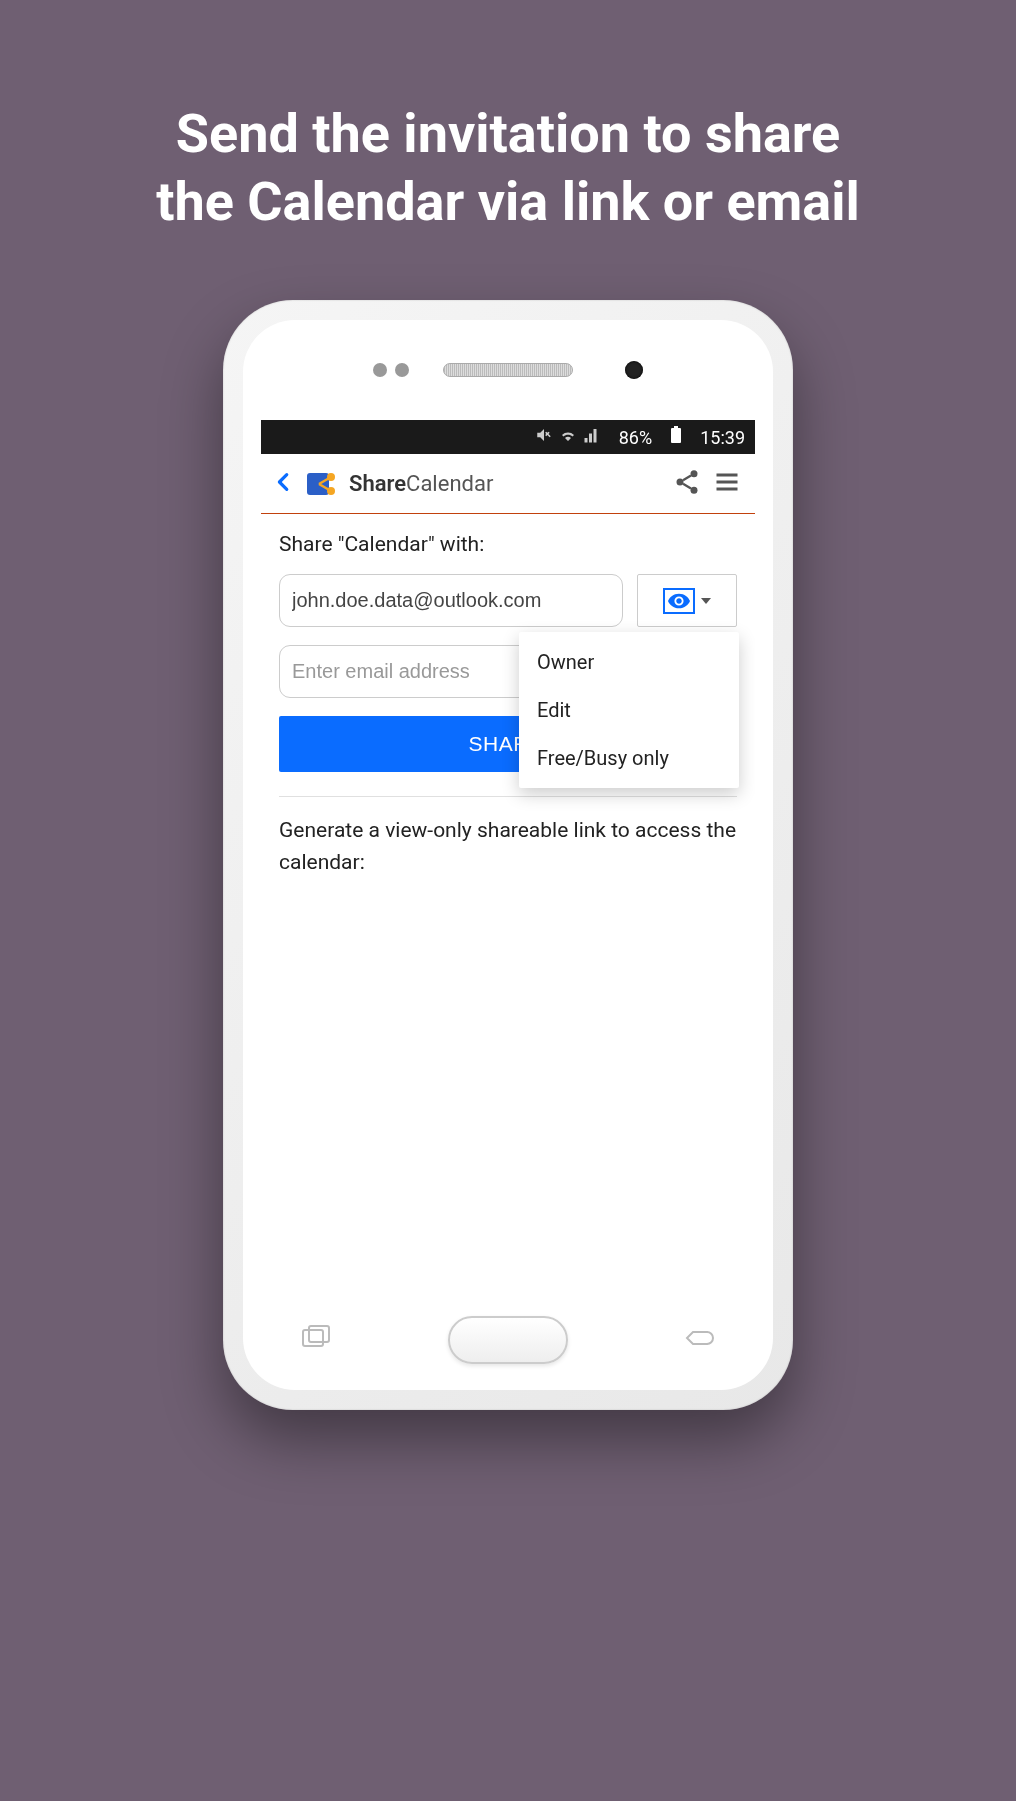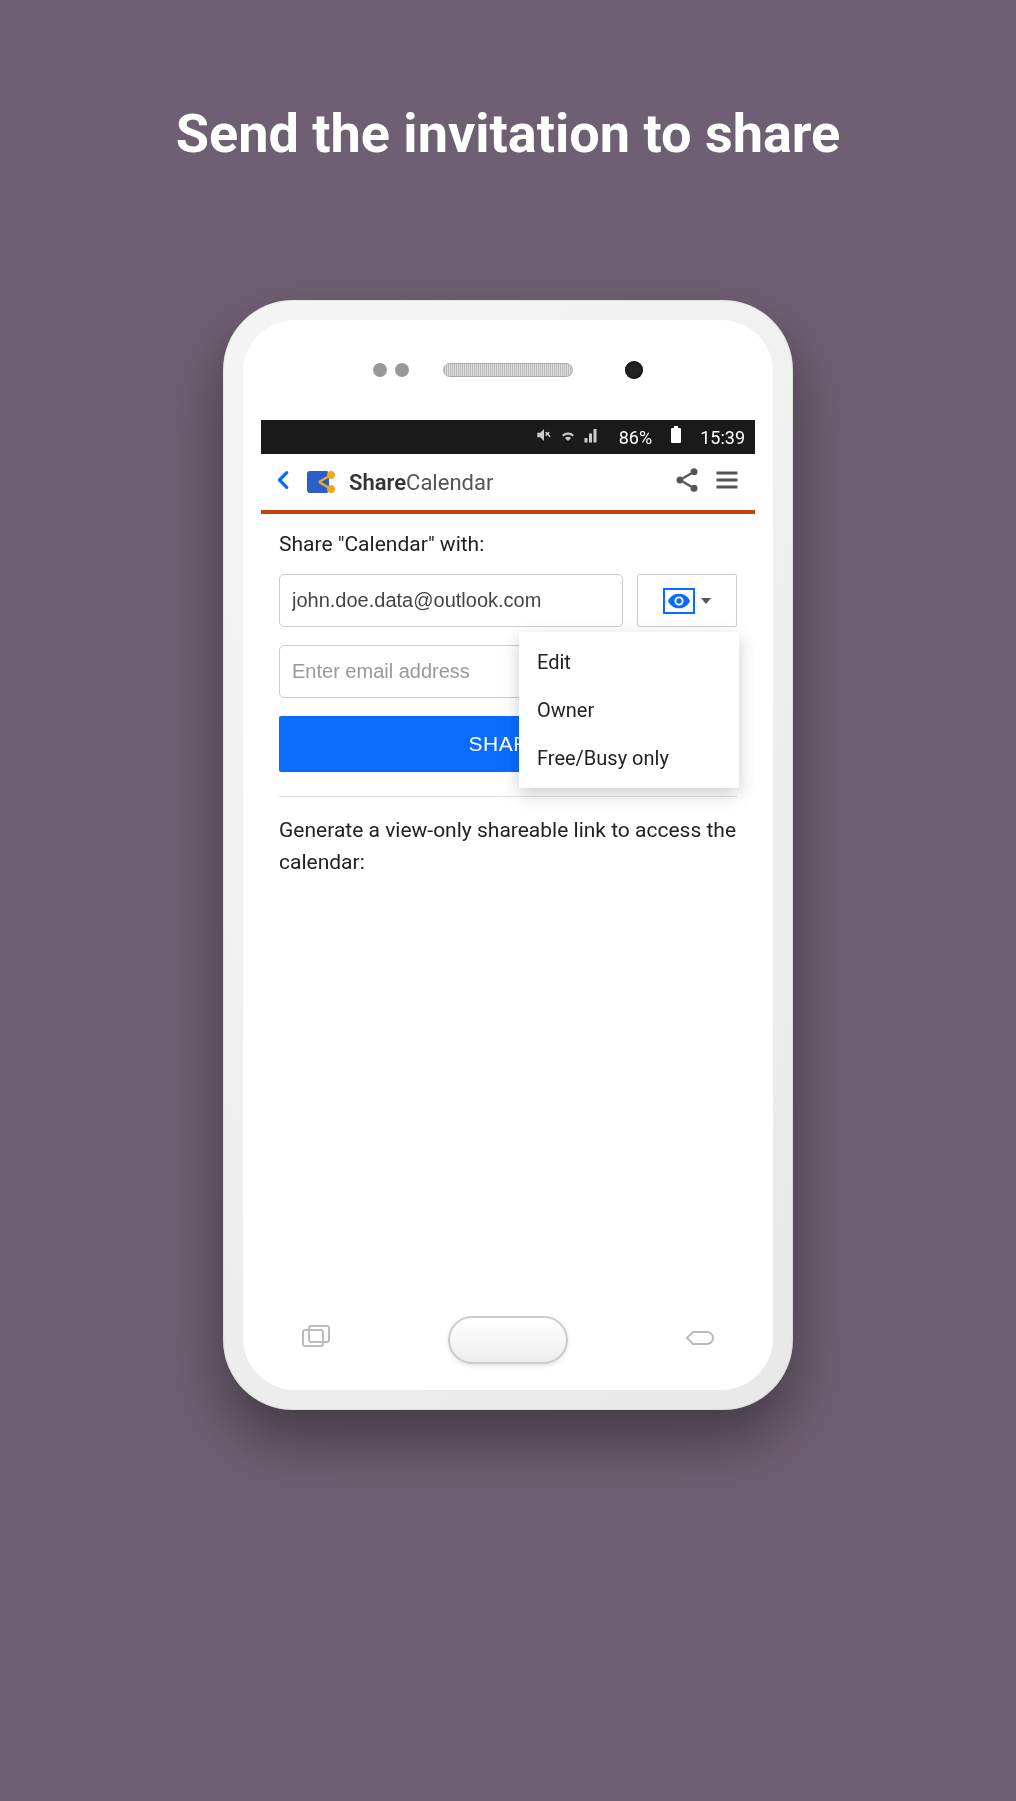--- a/index.html
+++ b/index.html
@@ -78,36 +78,36 @@
     padding: 0 10px;
     font-size: 18px;
     gap: 18px;
   }
   .status-icons { display: flex; align-items: center; gap: 6px; }
   .app-header {
     height: 60px;
     display: flex;
     align-items: center;
     padding: 0 12px;
-    border-bottom: 4px solid #c2410c;
+    border-bottom: 1px solid #c2410c;
     gap: 10px;
   }
   .back-chevron { color: #0a6cff; }
   .app-logo { width: 34px; height: 34px; display:flex; align-items:center; justify-content:center;}
   .app-title { font-size: 22px; color: #555; }
   .app-title .bold { font-weight: 600; color: #333; }
   .header-spacer { flex: 1; }
   .share-icon, .menu-icon { color: #555; }
   .content { padding: 18px; position: relative; }
   .label { font-size: 21px; color: #222; margin-bottom: 18px; }
   .row { display: flex; gap: 14px; margin-bottom: 18px; align-items:stretch;}
   .input {
     flex: 1;
     border: 1px solid #ccc;
-    border-radius: 5px;
+    border-radius: 11px;
     padding: 14px 12px;
     font-size: 20px;
     color: #444;
     background: #fff;
   }
   .input::placeholder { color: #999; }
   .perm-select {
     width: 100px;
     border: 1px solid #ccc;
     border-radius: 2px;
@@ -170,20 +170,21 @@
     border: 2px solid #ccc;
     background: linear-gradient(#fff, #eee);
     box-shadow: 0 2px 4px rgba(0,0,0,0.1);
   }
 </style>
 </head>
 <body>
 
 <div class="promo-text">
   <span>Send the invitation to share</span><br>
+  <span>the Calendar via link or email</span>
 </div>
 
 <div class="phone">
   <div class="phone-inner">
     <div class="phone-top">
       <div class="sensor-dots">
         <div class="sensor-dot"></div>
           <div class="sensor-dot"></div>
       </div>
       <div class="speaker"></div>
@@ -275,22 +276,22 @@
         </div>
 
         <button class="btn share-btn">SHARE</button>
 
         <hr class="divider">
 
         <div class="desc">Generate a view-only shareable link to access the calendar:</div>
 
 
         <div class="dropdown">
+          <div class="dropdown-item">Owner</div>
           <div class="dropdown-item">Edit</div>
-          <div class="dropdown-item">Owner</div>
           <div class="dropdown-item">Free/Busy only</div>
         </div>
       </div>
     </div>
 
     <div class="phone-bottom">
       <span class="nav-btn">
         <svg width="36" height="28" viewBox="0 0 36 28" fill="none" stroke="#bbb" stroke-width="2">
             <rect x="4" y="6" width="20" height="16" rx="2"></rect>
             <rect x="10" y="2" width="20" height="16" rx="2"></rect>

